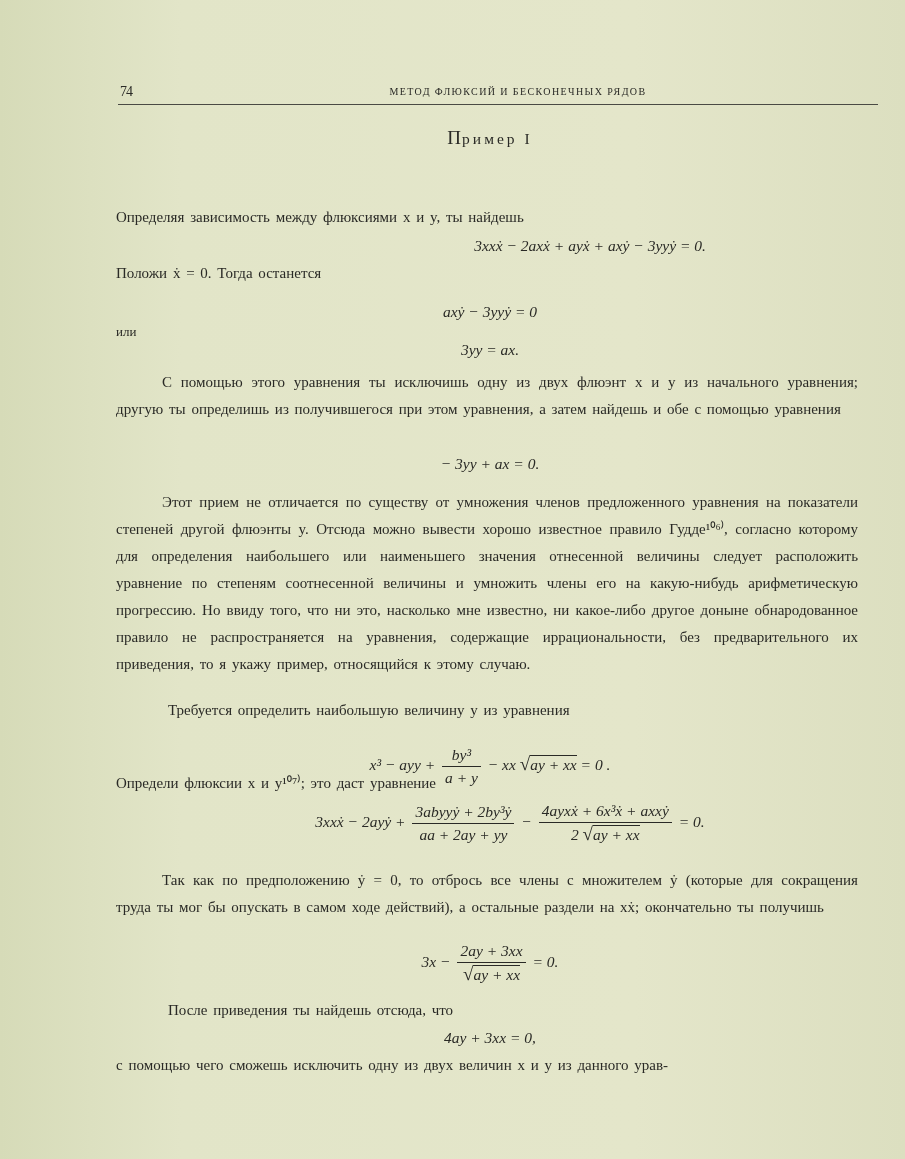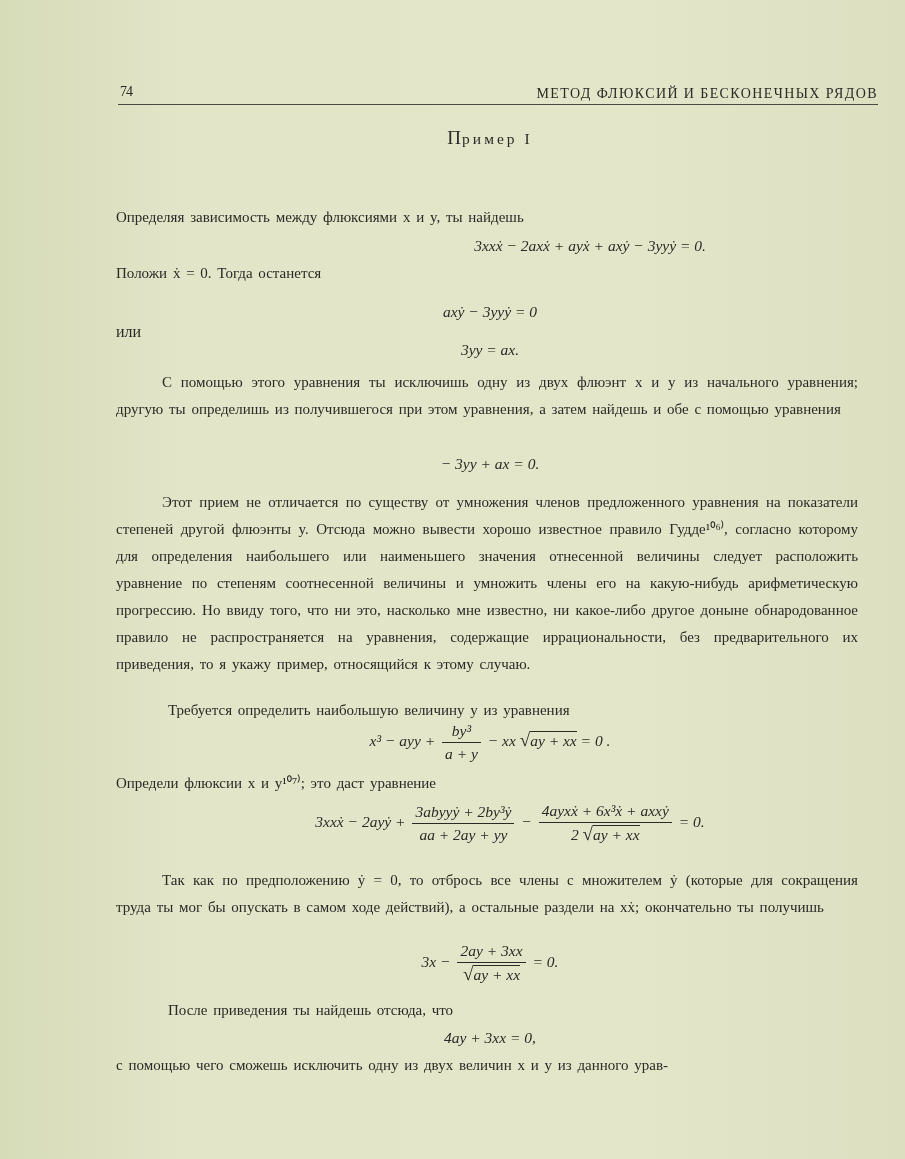--- a/index.html
+++ b/index.html
@@ -11,22 +11,22 @@
     color: #2a2a26;
     position: relative;
   }
   .page { position: absolute; left: 0; top: 0; width: 905px; height: 1159px; }
   .running-head {
     position: absolute; left: 118px; top: 80px; width: 760px; height: 24px;
     border-bottom: 1.2px solid #4a4a44;
   }
   .page-num { position: absolute; left: 2px; top: 4px; font-size: 14px; letter-spacing: -1px; }
   .head-title {
-    position: absolute; left: 0; right: 0; top: 6px; text-align: right;
-    font-size: 14px; letter-spacing: 1.4px; padding-left: 40px; font-family: Liberation Serif, serif;
+    position: absolute; left: 0; right: 0; top: 6px; text-align: center;
+    font-size: 10px; letter-spacing: 1.4px; padding-left: 40px; font-family: Liberation Serif, serif;
   }
   .block { position: absolute; left: 122px; width: 736px; font-size: 15px; line-height: 27px; }
   .center { text-align: center; }
   .heading { letter-spacing: 3px; font-size: 15.5px; }
   .heading .cap { font-size: 19px; letter-spacing: 1px; }
   .para p { margin: 0; text-align: justify; text-align-last: left; word-spacing: 2px; }
   .indent { text-indent: 46px; }
   .math { font-style: italic; font-family: "Liberation Serif", serif; font-size: 15.5px; }
   .frac { display: inline-block; vertical-align: middle; text-align: center; margin: 0 3px; }
   .frac > span { display: block; padding: 0 3px; line-height: 22px; }
@@ -55,42 +55,42 @@
   </div>
 
   <div class="block center math" style="top:232px; padding-left:100px;">3xxẋ − 2axẋ + ayẋ + axẏ − 3yyẏ = 0.</div>
 
   <div class="block para" style="top:260px; left:116px;">
     <p>Положи ẋ = 0. Тогда останется</p>
   </div>
 
   <div class="block center math" style="top:298px;">axẏ − 3yyẏ = 0</div>
 
-  <div class="block para" style="top:318px; left:116px; font-size:16px;">
+  <div class="block para" style="top:318px; left:116px; font-size:13px;">
     <p>или</p>
   </div>
 
   <div class="block center math" style="top:336px;">3yy = ax.</div>
 
   <div class="block para" style="top:369px; left:116px; width:742px;">
     <p class="indent">С помощью этого уравнения ты исключишь одну из двух флюэнт x и y из начального уравнения; другую ты определишь из получившегося при этом уравнения, а затем найдешь и обе с помощью уравнения</p>
   </div>
 
   <div class="block center math" style="top:450px;">− 3yy + ax = 0.</div>
 
   <div class="block para" style="top:489px; left:116px; width:742px;">
     <p class="indent">Этот прием не отличается по существу от умножения членов предложенного уравнения на показатели степеней другой флюэнты y. Отсюда можно вывести хорошо известное правило Гудде¹⁰⁶⁾, согласно которому для определения наибольшего или наименьшего значения отнесенной величины следует расположить уравнение по степеням соотнесенной величины и умножить члены его на какую-нибудь арифметическую прогрессию. Но ввиду того, что ни это, насколько мне известно, ни какое-либо другое доныне обнародованное правило не распространяется на уравнения, содержащие иррациональности, без предварительного их приведения, то я укажу пример, относящийся к этому случаю.</p>
   </div>
 
 
   <div class="block para" style="top:697px;">
     <p class="indent">Требуется определить наибольшую величину y из уравнения</p>
   </div>
 
-  <div class="block center math" style="top:720px; line-height:22px;">
+  <div class="block center math" style="top:744px; line-height:22px;">
     <span>x³ − ayy +</span>
     <span class="frac">
       <span class="num">by³</span>
       <span class="den">a + y</span>
     </span>
     <span>− xx</span>
     <span class="radical">√</span><span class="sqrt">ay + xx</span>
     <span>= 0 .</span>
   </div>
 

